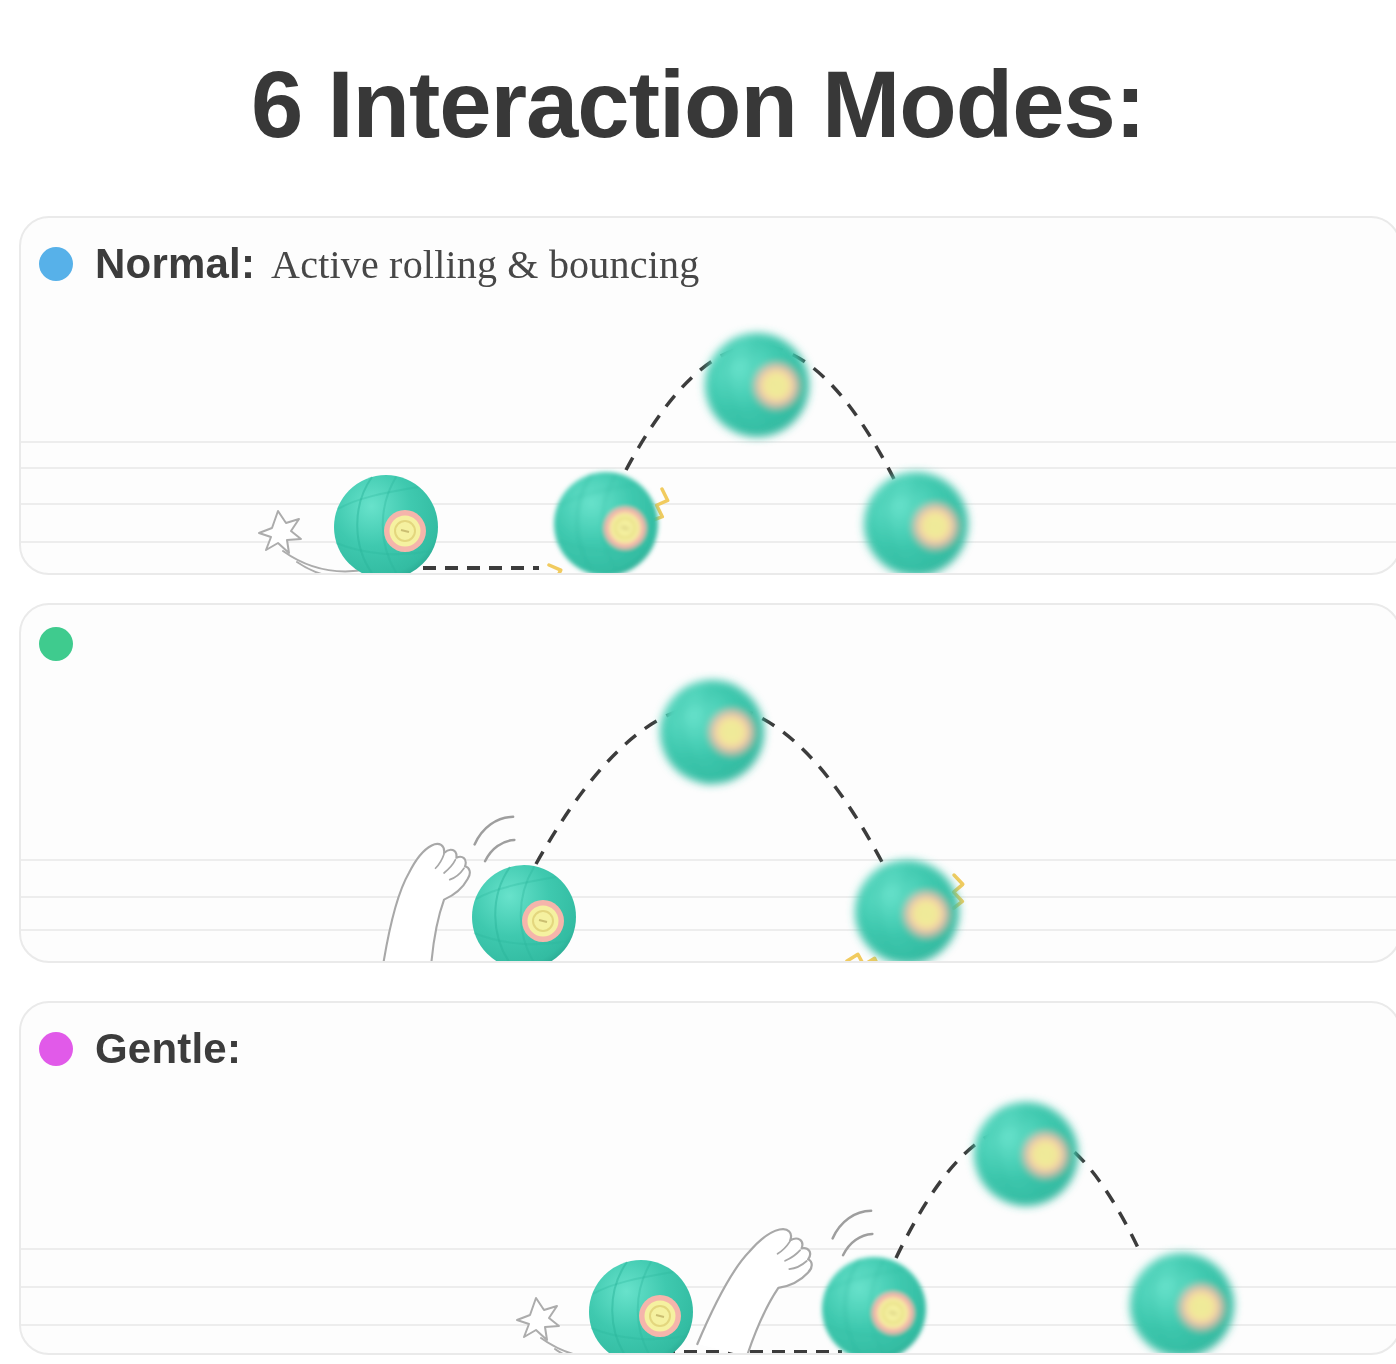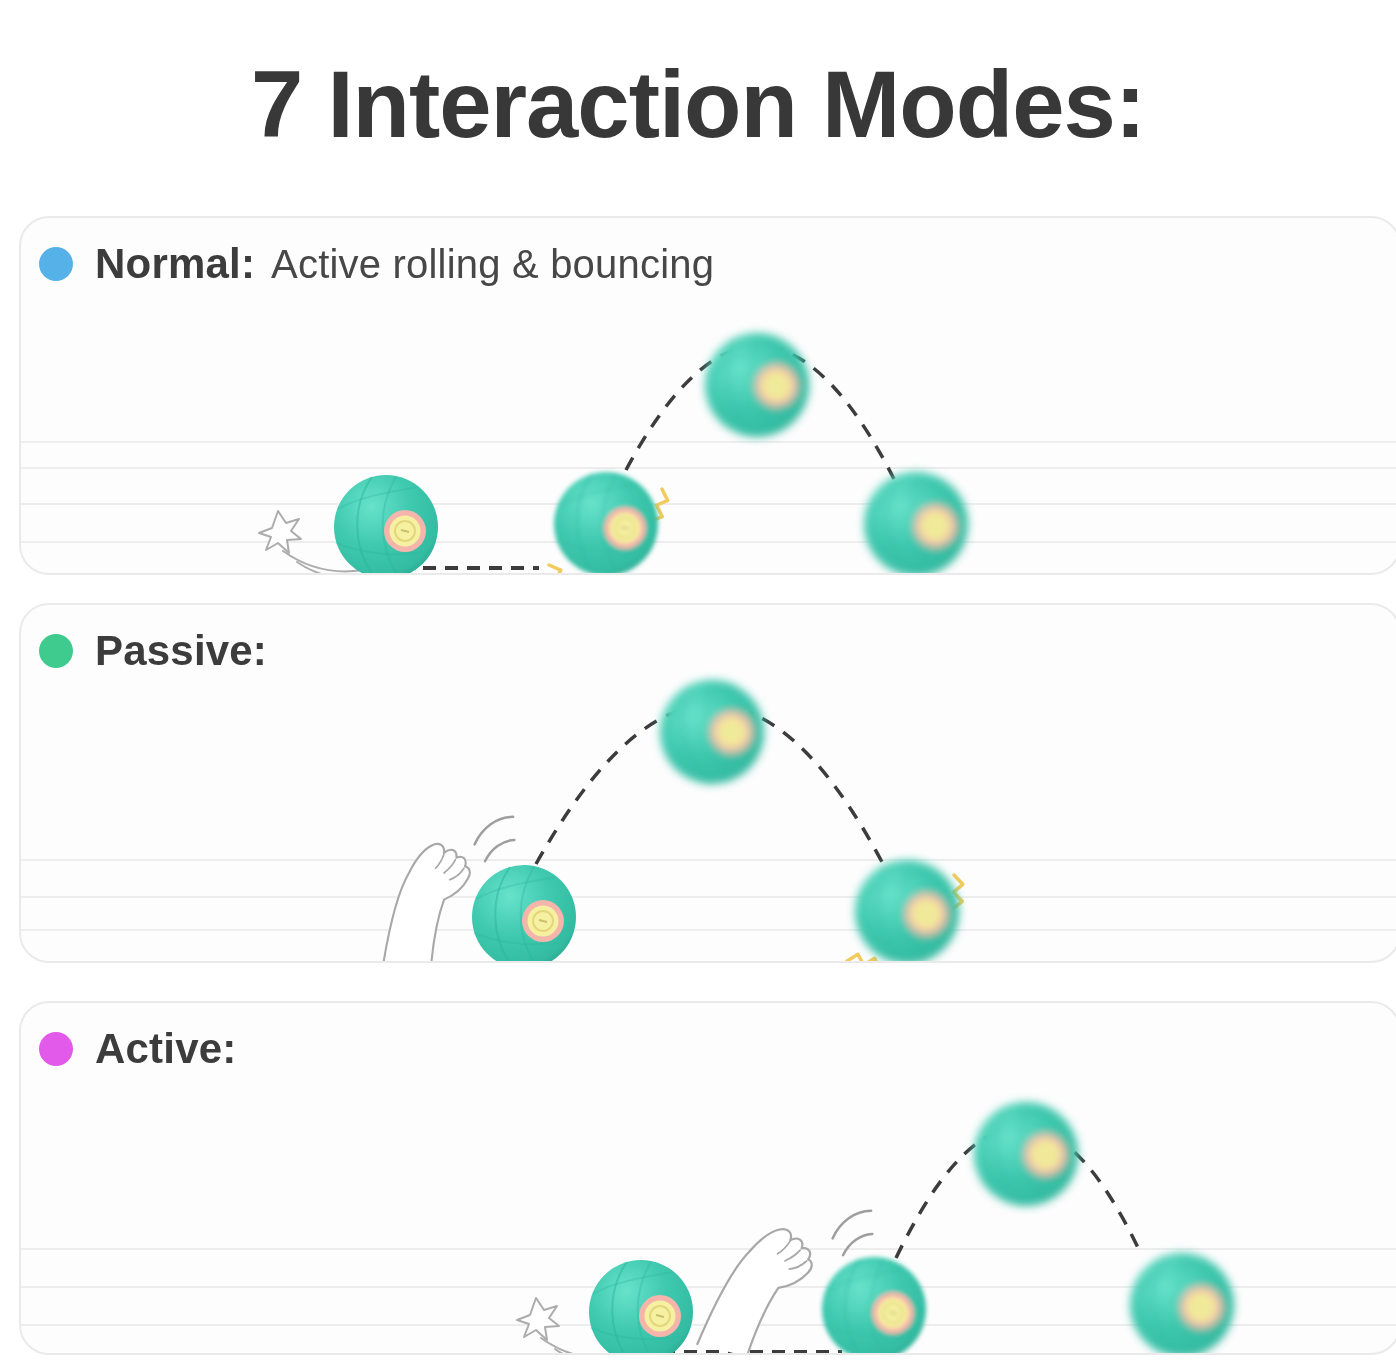--- a/index.html
+++ b/index.html
@@ -16,21 +16,21 @@
     border:2px solid #eaeaea;border-radius:30px;overflow:hidden;
   }
   #panel-normal{top:216px;height:355px;}
   #panel-passive{top:603px;height:356px;}
   #panel-gentle{top:1001px;height:350px;}
   .panel-header{
     position:absolute;top:22px;left:18px;display:flex;align-items:center;gap:22px;z-index:5;
   }
   .mode-dot{width:34px;height:34px;border-radius:50%;flex:0 0 auto;}
   .mode-name{font-size:42px;font-weight:700;color:#3c3c3c;letter-spacing:0.2px;}
-  .mode-desc{font-size:40px;font-weight:400;color:#474747;letter-spacing:0.2px;margin-left:-6px;}
+  .mode-desc{font-size:40px;font-weight:400;color:#474747;letter-spacing:0.2px;margin-left:-6px;font-family:Liberation Serif, serif;}
   .scene{position:absolute;left:0;top:0;}
 </style>
 </head>
 <body>
 
 <svg width="0" height="0" style="position:absolute" aria-hidden="true">
   <defs>
     <radialGradient id="tealG" cx="0.36" cy="0.30" r="0.85">
       <stop offset="0" stop-color="#68E2CB"></stop>
       <stop offset="0.45" stop-color="#3FC9AF"></stop>
@@ -76,21 +76,21 @@
       <path d="M 2 26 C 12 10 28 2 44 4"></path>
       <path d="M 10 44 C 18 32 30 26 42 27"></path>
     </g>
 
     <g id="zig">
       <path d="M 0 0 L 10 8 L 2 17 L 12 25 L 4 33" fill="none" stroke="#F1CB5F" stroke-width="3.5" stroke-linecap="round" stroke-linejoin="round"></path>
     </g>
   </defs>
 </svg>
 
-<h1 class="page-title">7 Interaction Modes:</h1>
+<h1 class="page-title">6 Interaction Modes:</h1>
 
 <section class="panel" id="panel-normal">
   <div class="panel-header">
     <span class="mode-dot" style="background-color: rgb(87, 177, 233);"></span>
     <span class="mode-name">Normal:</span>
     <span class="mode-desc">Active rolling &amp; bouncing</span>
   </div>
   <svg class="scene" width="1378" height="355" viewBox="0 0 1378 355">
     <g stroke="#ededed" stroke-width="2">
       <line x1="0" y1="224" x2="1378" y2="224"></line>
@@ -114,21 +114,20 @@
       </g>
     <g transform="translate(895,306)" filter="url(#mblur)">
         <use href="#ball" transform="rotate(-6)"></use>
       </g>
   </svg>
 </section>
 
 <section class="panel" id="panel-passive">
   <div class="panel-header">
     <span class="mode-dot" style="background-color: rgb(63, 203, 142);"></span>
-    <span class="mode-name">Passive:</span>
   </div>
   <svg class="scene" width="1378" height="356" viewBox="0 0 1378 356">
     <g stroke="#ededed" stroke-width="2">
       <line x1="0" y1="255" x2="1378" y2="255"></line>
       <line x1="0" y1="292" x2="1378" y2="292"></line>
       <line x1="0" y1="325" x2="1378" y2="325"></line>
     </g>
     <path d="M 515 259 Q 693 -58 861 257" stroke="#3C3C3C" stroke-width="3.5" stroke-dasharray="14 11" fill="none"></path>
     <use href="#paw" transform="translate(348,230) scale(0.95)"></use>
     <use href="#flick" transform="translate(448,214) rotate(-8)"></use>
@@ -142,21 +141,21 @@
       </g>
     <g transform="translate(886,307)" filter="url(#mblur)">
         <use href="#ball" transform="rotate(-6)"></use>
       </g>
   </svg>
 </section>
 
 <section class="panel" id="panel-gentle">
   <div class="panel-header">
     <span class="mode-dot" style="background-color: rgb(225, 90, 233);"></span>
-    <span class="mode-name">Active:</span>
+    <span class="mode-name">Gentle:</span>
   </div>
   <svg class="scene" width="1378" height="350" viewBox="0 0 1378 350">
     <g stroke="#ededed" stroke-width="2">
       <line x1="0" y1="246" x2="1378" y2="246"></line>
       <line x1="0" y1="284" x2="1378" y2="284"></line>
       <line x1="0" y1="322" x2="1378" y2="322"></line>
     </g>
     <path d="M 641 349 L 821 349" stroke="#3C3C3C" stroke-width="4" stroke-dasharray="13 9" fill="none"></path>
     <path d="M 875 255 Q 1000 -5 1120 251" stroke="#3C3C3C" stroke-width="3.5" stroke-dasharray="14 11" fill="none"></path>
     <use href="#poof" transform="translate(490,283)"></use>

